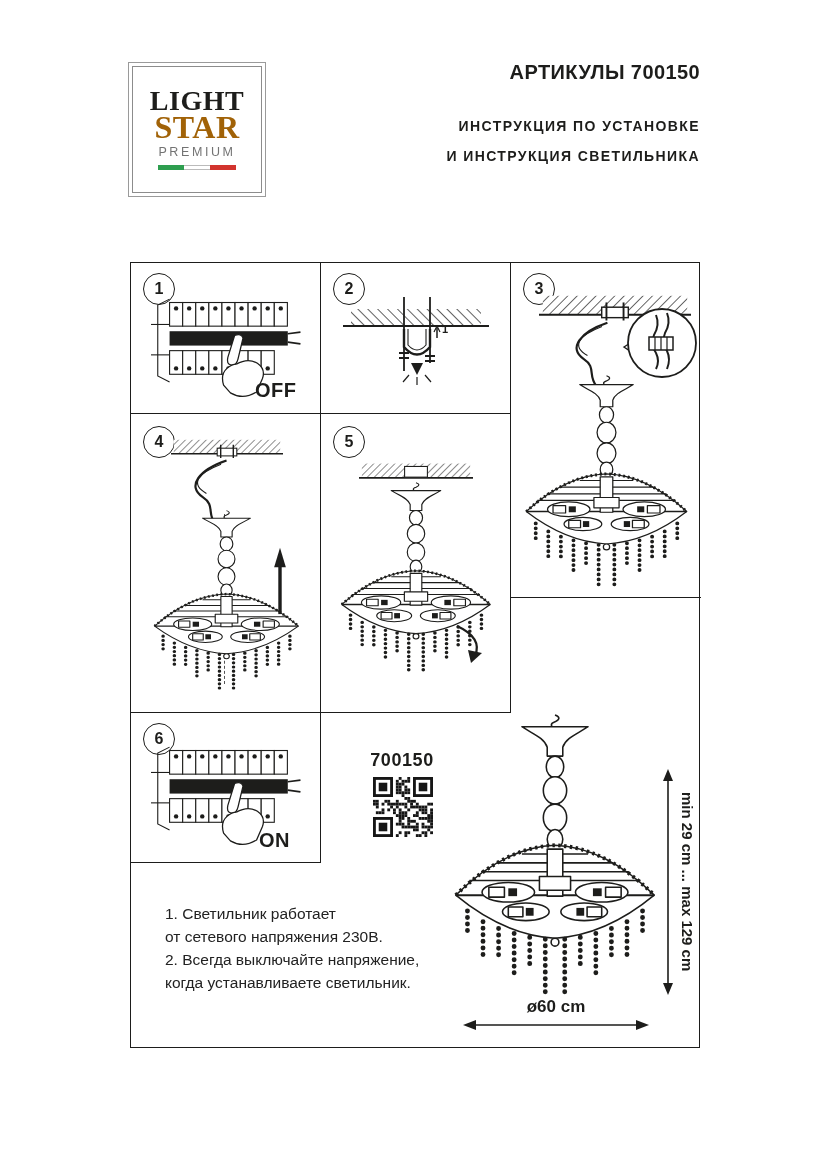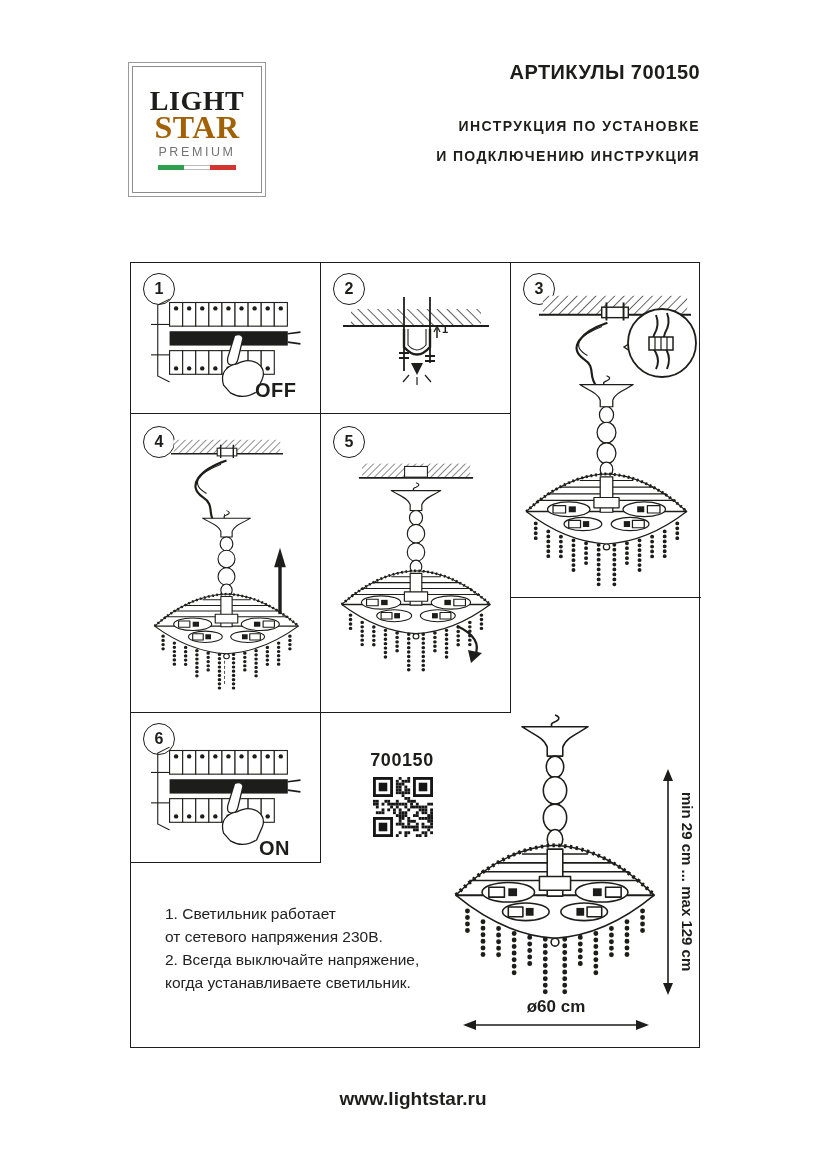--- a/index.html
+++ b/index.html
@@ -191,21 +191,21 @@
         <span class="f-w" style="background: rgb(255, 255, 255);"></span>
         <span style="background: rgb(210, 52, 46);"></span>
       </div>
     </div>
   </div>
 
   <div class="hdr">
     <div class="hdr-series">АРТИКУЛЫ 700150</div>
     <div class="hdr-title">
       <div>ИНСТРУКЦИЯ ПО УСТАНОВКЕ</div>
-      <div>И ПОДКЛЮЧЕНИЮ ИНСТРУКЦИЯ</div>
+      <div>И ИНСТРУКЦИЯ СВЕТИЛЬНИКА</div>
     </div>
   </div>
 
   <div class="grid">
 
     <div class="panel b-r b-b" style="left:0;top:0;width:190px;height:151px;">
       <div class="badge">1</div>
       <svg class="abs" style="left:16px;top:26px;" width="160" height="114" viewBox="0 0 180 135">
           <use href="#brk"></use>
         </svg>
@@ -289,21 +289,21 @@
         <path d="M6,4 Q32,16 24,34" fill="none" stroke="#1d1d1b" stroke-width="2.2"></path>
         <path d="M17,28 L31,31 L20,41 Z" fill="#1d1d1b"></path>
       </svg>
     </div>
 
     <div class="panel b-r b-b" style="left:0;top:450px;width:190px;height:150px;">
       <div class="badge">6</div>
       <svg class="abs" style="left:16px;top:24px;" width="160" height="114" viewBox="0 0 180 135">
           <use href="#brk"></use>
         </svg>
-      <span class="swlabel" style="left:128px;top:124px;">ON</span>
+      <span class="swlabel" style="left:128px;top:116px;">ON</span>
     </div>
 
     <div class="article">700150</div>
     <svg class="abs" id="qr" style="left:242px;top:514px;" width="60" height="60" viewBox="0 0 60 60">
         <rect width="60" height="60" fill="#fff"></rect>
         <rect x="25.714285714285715" y="0" width="2.857142857142857" height="2.857142857142857" fill="#161616"></rect>
         <rect x="34.285714285714285" y="0" width="2.857142857142857" height="2.857142857142857" fill="#161616"></rect>
         <rect x="22.857142857142858" y="2.857142857142857" width="2.857142857142857" height="2.857142857142857" fill="#161616"></rect>
         <rect x="28.571428571428573" y="2.857142857142857" width="2.857142857142857" height="2.857142857142857" fill="#161616"></rect>
         <rect x="31.42857142857143" y="2.857142857142857" width="2.857142857142857" height="2.857142857142857" fill="#161616"></rect>
@@ -461,14 +461,13 @@
     </svg>
 
     <div class="notes">
       <div>1. Светильник работает</div>
       <div>от сетевого напряжения 230В.</div>
       <div>2. Всегда выключайте напряжение,</div>
       <div>когда устанавливаете светильник.</div>
     </div>
   </div>
 
-  <div class="footer">www.lightstar.ru</div>
 </div>
 
 </body></html>

